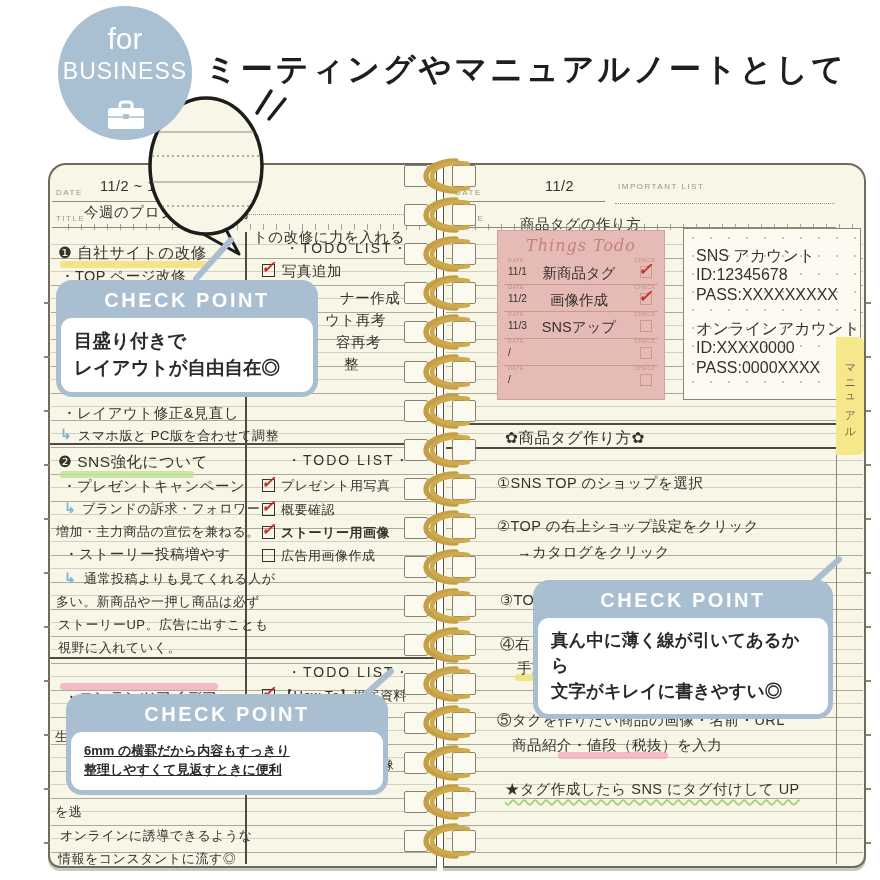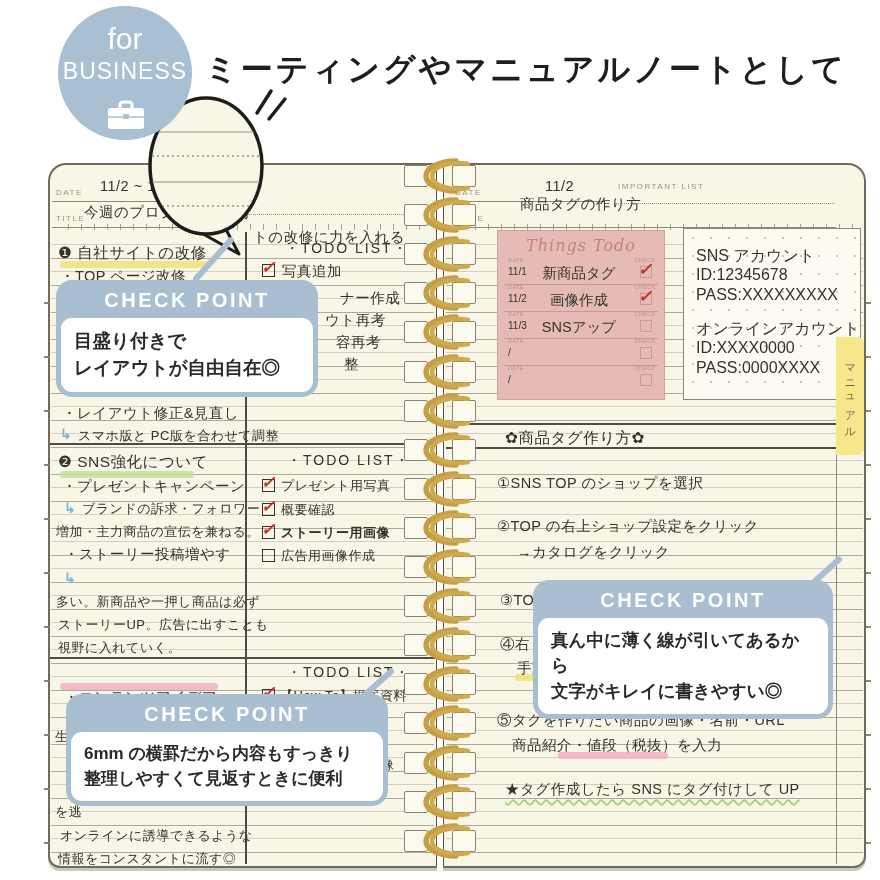--- a/index.html
+++ b/index.html
@@ -116,20 +116,21 @@
   <div class="hw" style="left:344px;top:355px;">整</div>
 
   <div class="hl" style="left:60px;top:471px;width:134px;background:#bfe39a;"></div>
   <div class="hw head" style="left:58px;top:452px;">❷ SNS強化について</div>
   <div class="hw" style="left:62px;top:477px;">・プレゼントキャンペーン</div>
   <span class="arrow" style="left:64px;top:500px;">↳</span>
   <div class="hw sm" style="left:82px;top:500px;">ブランドの訴求・フォロワー</div>
   <div class="hw sm" style="left:56px;top:523px;">増加・主力商品の宣伝を兼ねる。</div>
   <div class="hw" style="left:64px;top:545px;">・ストーリー投稿増やす</div>
   <span class="arrow" style="left:64px;top:570px;">↳</span>
+  <div class="hw sm" style="left:84px;top:570px;">通常投稿よりも見てくれる人が</div>
   <div class="hw sm" style="left:56px;top:593px;">多い。新商品や一押し商品は必ず</div>
   <div class="hw sm" style="left:58px;top:616px;">ストーリーUP。広告に出すことも</div>
   <div class="hw sm" style="left:58px;top:639px;">視野に入れていく。</div>
 
   <div class="hw todo-title" style="left:287px;top:452px;">・TODO LIST・</div>
   <span class="cb" style="left:262px;top:479px;">
       <i class="chk">✓</i>
     </span>
   <div class="hw sm" style="left:281px;top:477px;">プレゼント用写真</div>
   <span class="cb" style="left:262px;top:503px;">
@@ -154,21 +155,21 @@
   <span class="cb" style="left:262px;top:689px;">
       <i class="chk">✓</i>
     </span>
   <div class="hw sm" style="left:280px;top:687px;">【How To】提案資料</div>
   <div class="hw sm" style="left:381px;top:756px;">像</div>
 
   <div class="lbl" style="left:455px;top:188px;">DATE</div>
   <div class="hw" style="left:545px;top:178px;">11/2</div>
   <div class="thinline" style="left:452px;top:201px;width:153px;"></div>
   <div class="lbl" style="left:455px;top:214px;">TITLE</div>
-  <div class="hw" style="left:520px;top:195px;">商品タグの作り方</div>
+  <div class="hw" style="left:520px;top:215px;">商品タグの作り方</div>
   <div class="thinline" style="left:452px;top:227px;width:384px;"></div>
   <div class="lbl" style="left:618px;top:182px;">IMPORTANT LIST</div>
   <div class="dotline" style="left:615px;top:203px;width:220px;"></div>
 
   <div id="todo-card">
     <div class="tc-title">Things Todo</div>
     <div class="tc-row" style="top:26px;">
       <span class="tc-dlbl">DATE</span>
       <span class="tc-date">11/1</span>
       <span class="tc-text">新商品タグ</span>
@@ -365,21 +366,21 @@
   <div class="cp-pointer" style="left:194px;top:278px;width:58px;transform:rotate(-48deg);"></div>
   <div class="cp" style="left:56px;top:280px;width:252px;">
     <div class="cp-title">CHECK POINT</div>
     <div class="cp-body">目盛り付きで
 レイアウトが自由自在◎</div>
   </div>
 
   <div class="cp-pointer" style="left:356px;top:700px;width:50px;transform:rotate(-42deg);"></div>
   <div class="cp" style="left:66px;top:694px;width:312px;">
     <div class="cp-title">CHECK POINT</div>
-    <div class="cp-body" style="font-size:17px;">6mm の横罫だから内容もすっきり
+    <div class="cp-body" style="font-size:13px;text-decoration:underline;">6mm の横罫だから内容もすっきり
 整理しやすくて見返すときに便利</div>
   </div>
 
   <div class="cp-pointer" style="left:804px;top:588px;width:50px;transform:rotate(-42deg);"></div>
   <div class="cp" style="left:533px;top:580px;width:290px;">
     <div class="cp-title">CHECK POINT</div>
     <div class="cp-body" style="font-size:17.5px;">真ん中に薄く線が引いてあるから
 文字がキレイに書きやすい◎</div>
   </div>
 

